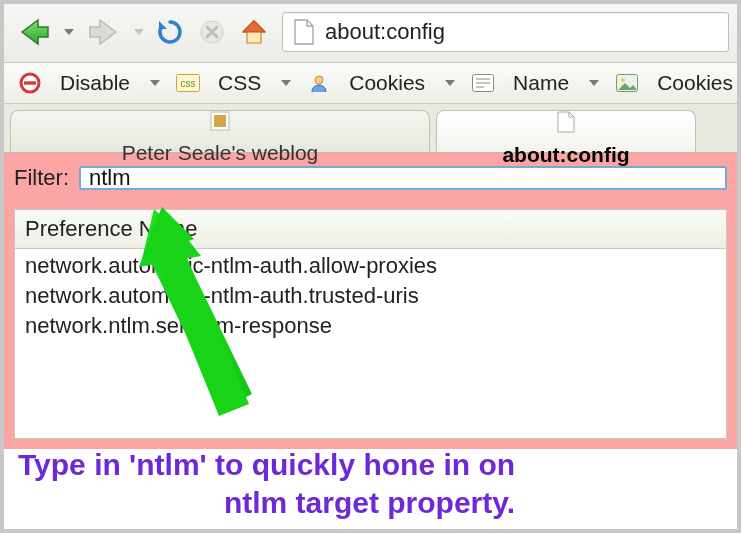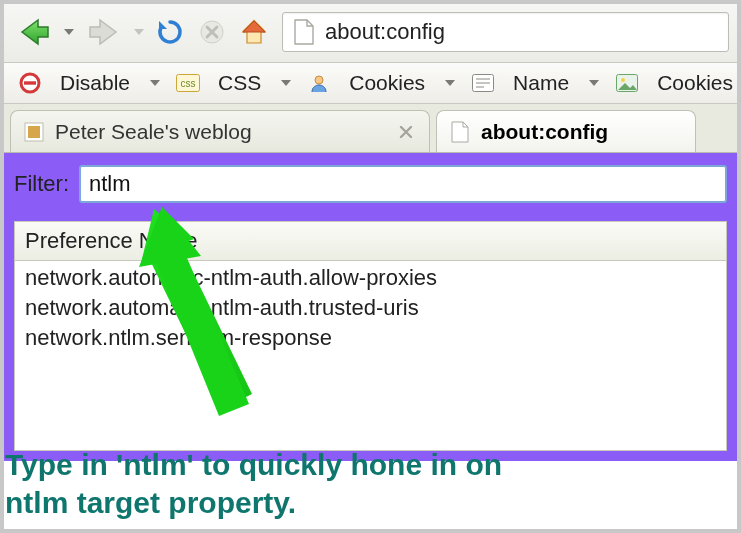--- a/index.html
+++ b/index.html
@@ -80,20 +80,21 @@
   .tab {
     display: flex; align-items:center; gap:10px;
     height: 42px;
     padding: 0 12px;
     border: 1px solid #bfc1b5;
     border-bottom: none;
     border-top-left-radius: 8px;
     border-top-right-radius: 8px;
     font-size: 21px;
     white-space: nowrap;
+    flex-direction: column;
   }
   .tab.inactive {
     background: linear-gradient(#f4f5ef, #e7e8dd);
     color: #333;
     width: 420px;
   }
   .tab.active {
     background: linear-gradient(#ffffff, #f3f3ee);
     color: #000;
     font-weight: bold;
@@ -101,31 +102,31 @@
   }
   .tab .close {
     margin-left: auto;
     width: 22px; height: 22px;
     display:flex; align-items:center; justify-content:center;
     color:#9a9a94;
   }
   .fav { width: 22px; height: 22px; display:flex; align-items:center; justify-content:center; }
   
   .content {
-    background: #8b5cf6;
+    background: #fca5a5;
     padding: 12px 10px 10px 10px;
   }
   .filter-row {
     display:flex; align-items:center; gap:10px;
     font-size: 22px;
   }
   .filter-row label { color:#222; }
   .filter-input {
     flex:1;
-    height:38px;
+    height:24px;
     background:#fff;
     border: 2px solid #7ba8d8;
     border-radius:3px;
     padding: 4px 8px;
     font-size:22px;
     color:#111;
   }
   .results-panel {
     margin-top: 18px;
     background: #fff;
@@ -137,26 +138,27 @@
     font-size: 22px;
     color:#222;
     background: linear-gradient(#fafbf7, #eceee3);
     border-bottom: 1px solid #c6c9bc;
   }
   .pref-list { padding: 2px 6px; }
   .pref-row { font-size: 22px; color:#222; padding: 0 4px; line-height: 30px; cursor: pointer; }
   
   .annotation-text {
     position:absolute;
-    left: 1px;
+    left: 14px;
     bottom: 8px;
     font-size: 30px;
     font-weight: bold;
-    color: #0f766e;
+    color: #6d28d9;
     line-height: 1.25;
+    text-align: right;
   }
   .arrow {
     position:absolute;
     pointer-events:none;
   }
   
   .dd-tri {
     width:0;height:0;
     border-left:5px solid transparent;
     border-right:5px solid transparent;

